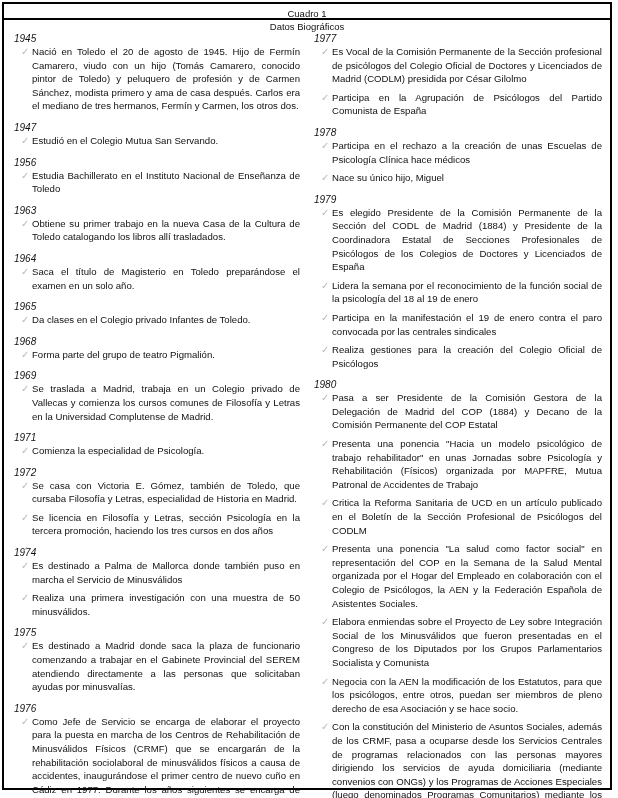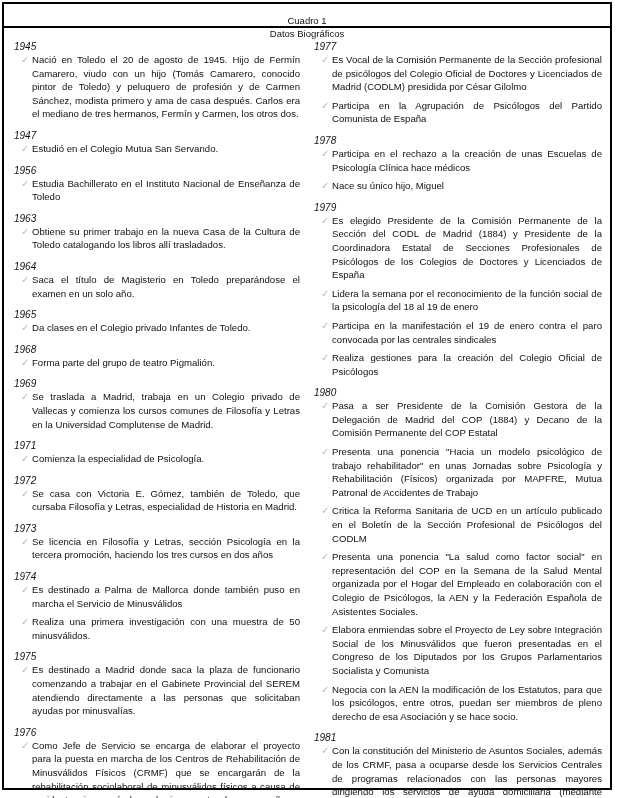--- a/index.html
+++ b/index.html
@@ -1,18 +1,18 @@
 <!DOCTYPE html>
 <html><head>
 <meta charset="utf-8">
 <style>
   html, body { margin:0; padding:0; background:#fff; }
   body { width:618px; height:798px; overflow:hidden; font-family:"Liberation Sans", sans-serif; color:#111; }
   .frame { position:absolute; left:2px; top:2px; width:610px; height:788px; border:2px solid #000; box-sizing:border-box; }
-  .header { height:24px; border-bottom:2px solid #000; text-align:center; font-size:9.5px; line-height:13px; padding-top:10px; box-sizing:border-box; }
+  .header { height:16px; border-bottom:2px solid #000; text-align:center; font-size:9.5px; line-height:13px; padding-top:3px; box-sizing:border-box; }
   .cols { display:flex; padding:4px 8px 0 10px; }
   .col { width:50%; box-sizing:border-box; }
   .col.left { padding-right:8px; }
   .col.right { padding-left:6px; }
   .year { font-style:italic; font-size:10px; line-height:13px; margin-top:8px; }
   .item { position:relative; padding-left:18px; font-size:9.6px; line-height:13.6px; text-align:justify; margin-bottom:5px; }
   .check { position:absolute; left:7px; top:0; color:#b8b8b8; font-size:10px; }
 </style>
 </head>
 <body>
@@ -37,21 +37,20 @@
         <div class="year">1965</div>
         <div class="item"><span class="check">✓</span><span>Da clases en el Colegio privado Infantes de Toledo.</span></div>
         <div class="year">1968</div>
         <div class="item"><span class="check">✓</span><span>Forma parte del grupo de teatro Pigmalión.</span></div>
         <div class="year">1969</div>
         <div class="item"><span class="check">✓</span><span>Se traslada a Madrid, trabaja en un Colegio privado de Vallecas y comienza los cursos comunes de Filosofía y Letras en la Universidad Complutense de Madrid.</span></div>
         <div class="year">1971</div>
         <div class="item"><span class="check">✓</span><span>Comienza la especialidad de Psicología.</span></div>
         <div class="year">1972</div>
         <div class="item"><span class="check">✓</span><span>Se casa con Victoria E. Gómez, también de Toledo, que cursaba Filosofía y Letras, especialidad de Historia en Madrid.</span></div>
-        <div class="year">1973</div>
         <div class="item"><span class="check">✓</span><span>Se licencia en Filosofía y Letras, sección Psicología en la tercera promoción, haciendo los tres cursos en dos años</span></div>
         <div class="item"><span class="check">✓</span></div>
         <div class="year">1974</div>
         <div class="item"><span class="check">✓</span><span>Es destinado a Palma de Mallorca donde también puso en marcha el Servicio de Minusválidos</span></div>
         <div class="item"><span class="check">✓</span><span>Realiza una primera investigación con una muestra de 50 minusválidos.</span></div>
         <div class="year">1975</div>
         <div class="item"><span class="check">✓</span><span>Es destinado a Madrid donde saca la plaza de funcionario comenzando a trabajar en el Gabinete Provincial del SEREM atendiendo directamente a las personas que solicitaban ayudas por minusvalías.</span></div>
         <div class="year">1976</div>
         <div class="item"><span class="check">✓</span><span>Como Jefe de Servicio se encarga de elaborar el proyecto para la puesta en marcha de los Centros de Rehabilitación de Minusválidos Físicos (CRMF) que se encargarán de la rehabilitación sociolaboral de minusválidos físicos a causa de accidentes, inaugurándose el primer centro de nuevo cuño en Cádiz en 1977. Durante los años siguientes se encarga de generalizar dichos centros en todo el territorio español.</span></div>
       </div>
@@ -67,17 +66,16 @@
         <div class="item"><span class="check">✓</span><span>Lidera la semana por el reconocimiento de la función social de la psicología del 18 al 19 de enero</span></div>
         <div class="item"><span class="check">✓</span><span>Participa en la manifestación el 19 de enero contra el paro convocada por las centrales sindicales</span></div>
         <div class="item"><span class="check">✓</span><span>Realiza gestiones para la creación del Colegio Oficial de Psicólogos</span></div>
         <div class="year">1980</div>
         <div class="item"><span class="check">✓</span><span>Pasa a ser Presidente de la Comisión Gestora de la Delegación de Madrid del COP (1884) y Decano de la Comisión Permanente del COP Estatal</span></div>
         <div class="item"><span class="check">✓</span><span>Presenta una ponencia "Hacia un modelo psicológico de trabajo rehabilitador" en unas Jornadas sobre Psicología y Rehabilitación (Físicos) organizada por MAPFRE, Mutua Patronal de Accidentes de Trabajo</span></div>
         <div class="item"><span class="check">✓</span><span>Critica la Reforma Sanitaria de UCD en un artículo publicado en el Boletín de la Sección Profesional de Psicólogos del CODLM</span></div>
         <div class="item"><span class="check">✓</span><span>Presenta una ponencia "La salud como factor social" en representación del COP en la Semana de la Salud Mental organizada por el Hogar del Empleado en colaboración con el Colegio de Psicólogos, la AEN y la Federación Española de Asistentes Sociales.</span></div>
         <div class="item"><span class="check">✓</span><span>Elabora enmiendas sobre el Proyecto de Ley sobre Integración Social de los Minusválidos que fueron presentadas en el Congreso de los Diputados por los Grupos Parlamentarios Socialista y Comunista</span></div>
         <div class="item"><span class="check">✓</span><span>Negocia con la AEN la modificación de los Estatutos, para que los psicólogos, entre otros, puedan ser miembros de pleno derecho de esa Asociación y se hace socio.</span></div>
-        <div class="year">1981</div>
         <div class="item"><span class="check">✓</span><span>Con la constitución del Ministerio de Asuntos Sociales, además de los CRMF, pasa a ocuparse desde los Servicios Centrales de programas relacionados con las personas mayores dirigiendo los servicios de ayuda domiciliaria (mediante convenios con ONGs) y los Programas de Acciones Especiales (luego denominados Programas Comunitarios) mediante los que potencia el turismo social, el termalismo, las ferias de artesanía y actividades para la tercera edad tales como las Jornadas de convivencia navideña o la Semana de Homenaje a las personas mayores, actividades en la que están involucrados alrededor de 1500 trabajadores en toda España.</span></div>
       </div>
   </div>
 </div>
 
 </body></html>

